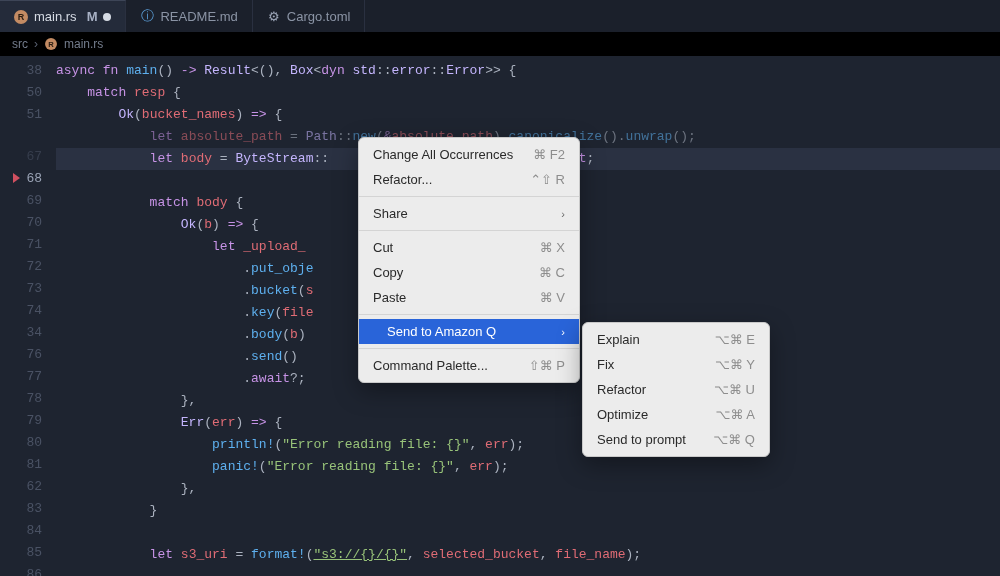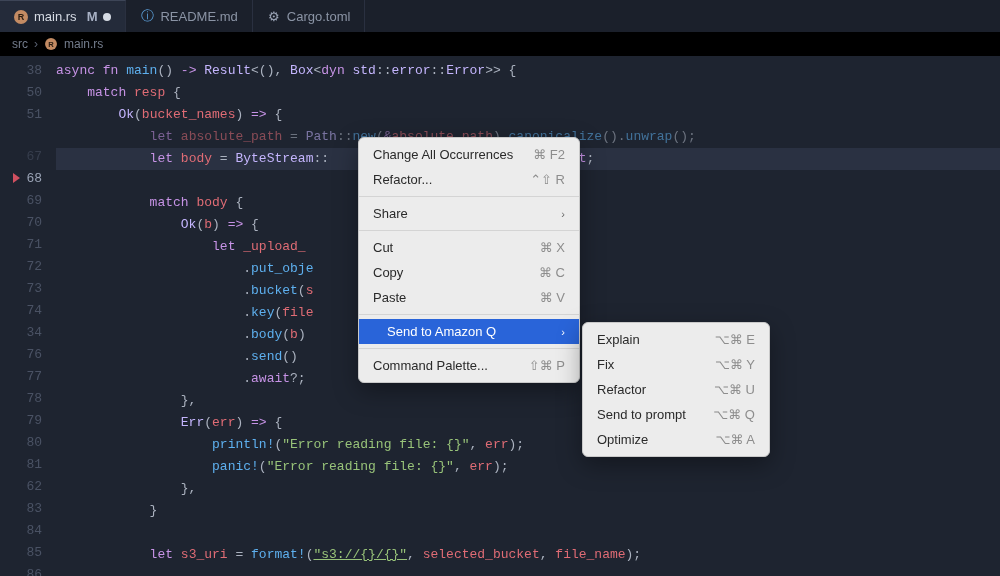--- a/index.html
+++ b/index.html
@@ -251,20 +251,20 @@
     </div>
     <div class="ctxitem">
       <span>Fix</span>
       <span class="sc">⌥⌘ Y</span>
     </div>
     <div class="ctxitem">
       <span>Refactor</span>
       <span class="sc">⌥⌘ U</span>
     </div>
     <div class="ctxitem">
+      <span>Optimize</span>
+      <span class="sc">⌥⌘ A</span>
+    </div>
+    <div class="ctxitem">
       <span>Send to prompt</span>
       <span class="sc">⌥⌘ Q</span>
     </div>
-    <div class="ctxitem">
-      <span>Optimize</span>
-      <span class="sc">⌥⌘ A</span>
-    </div>
   </div>
 
 </body></html>

